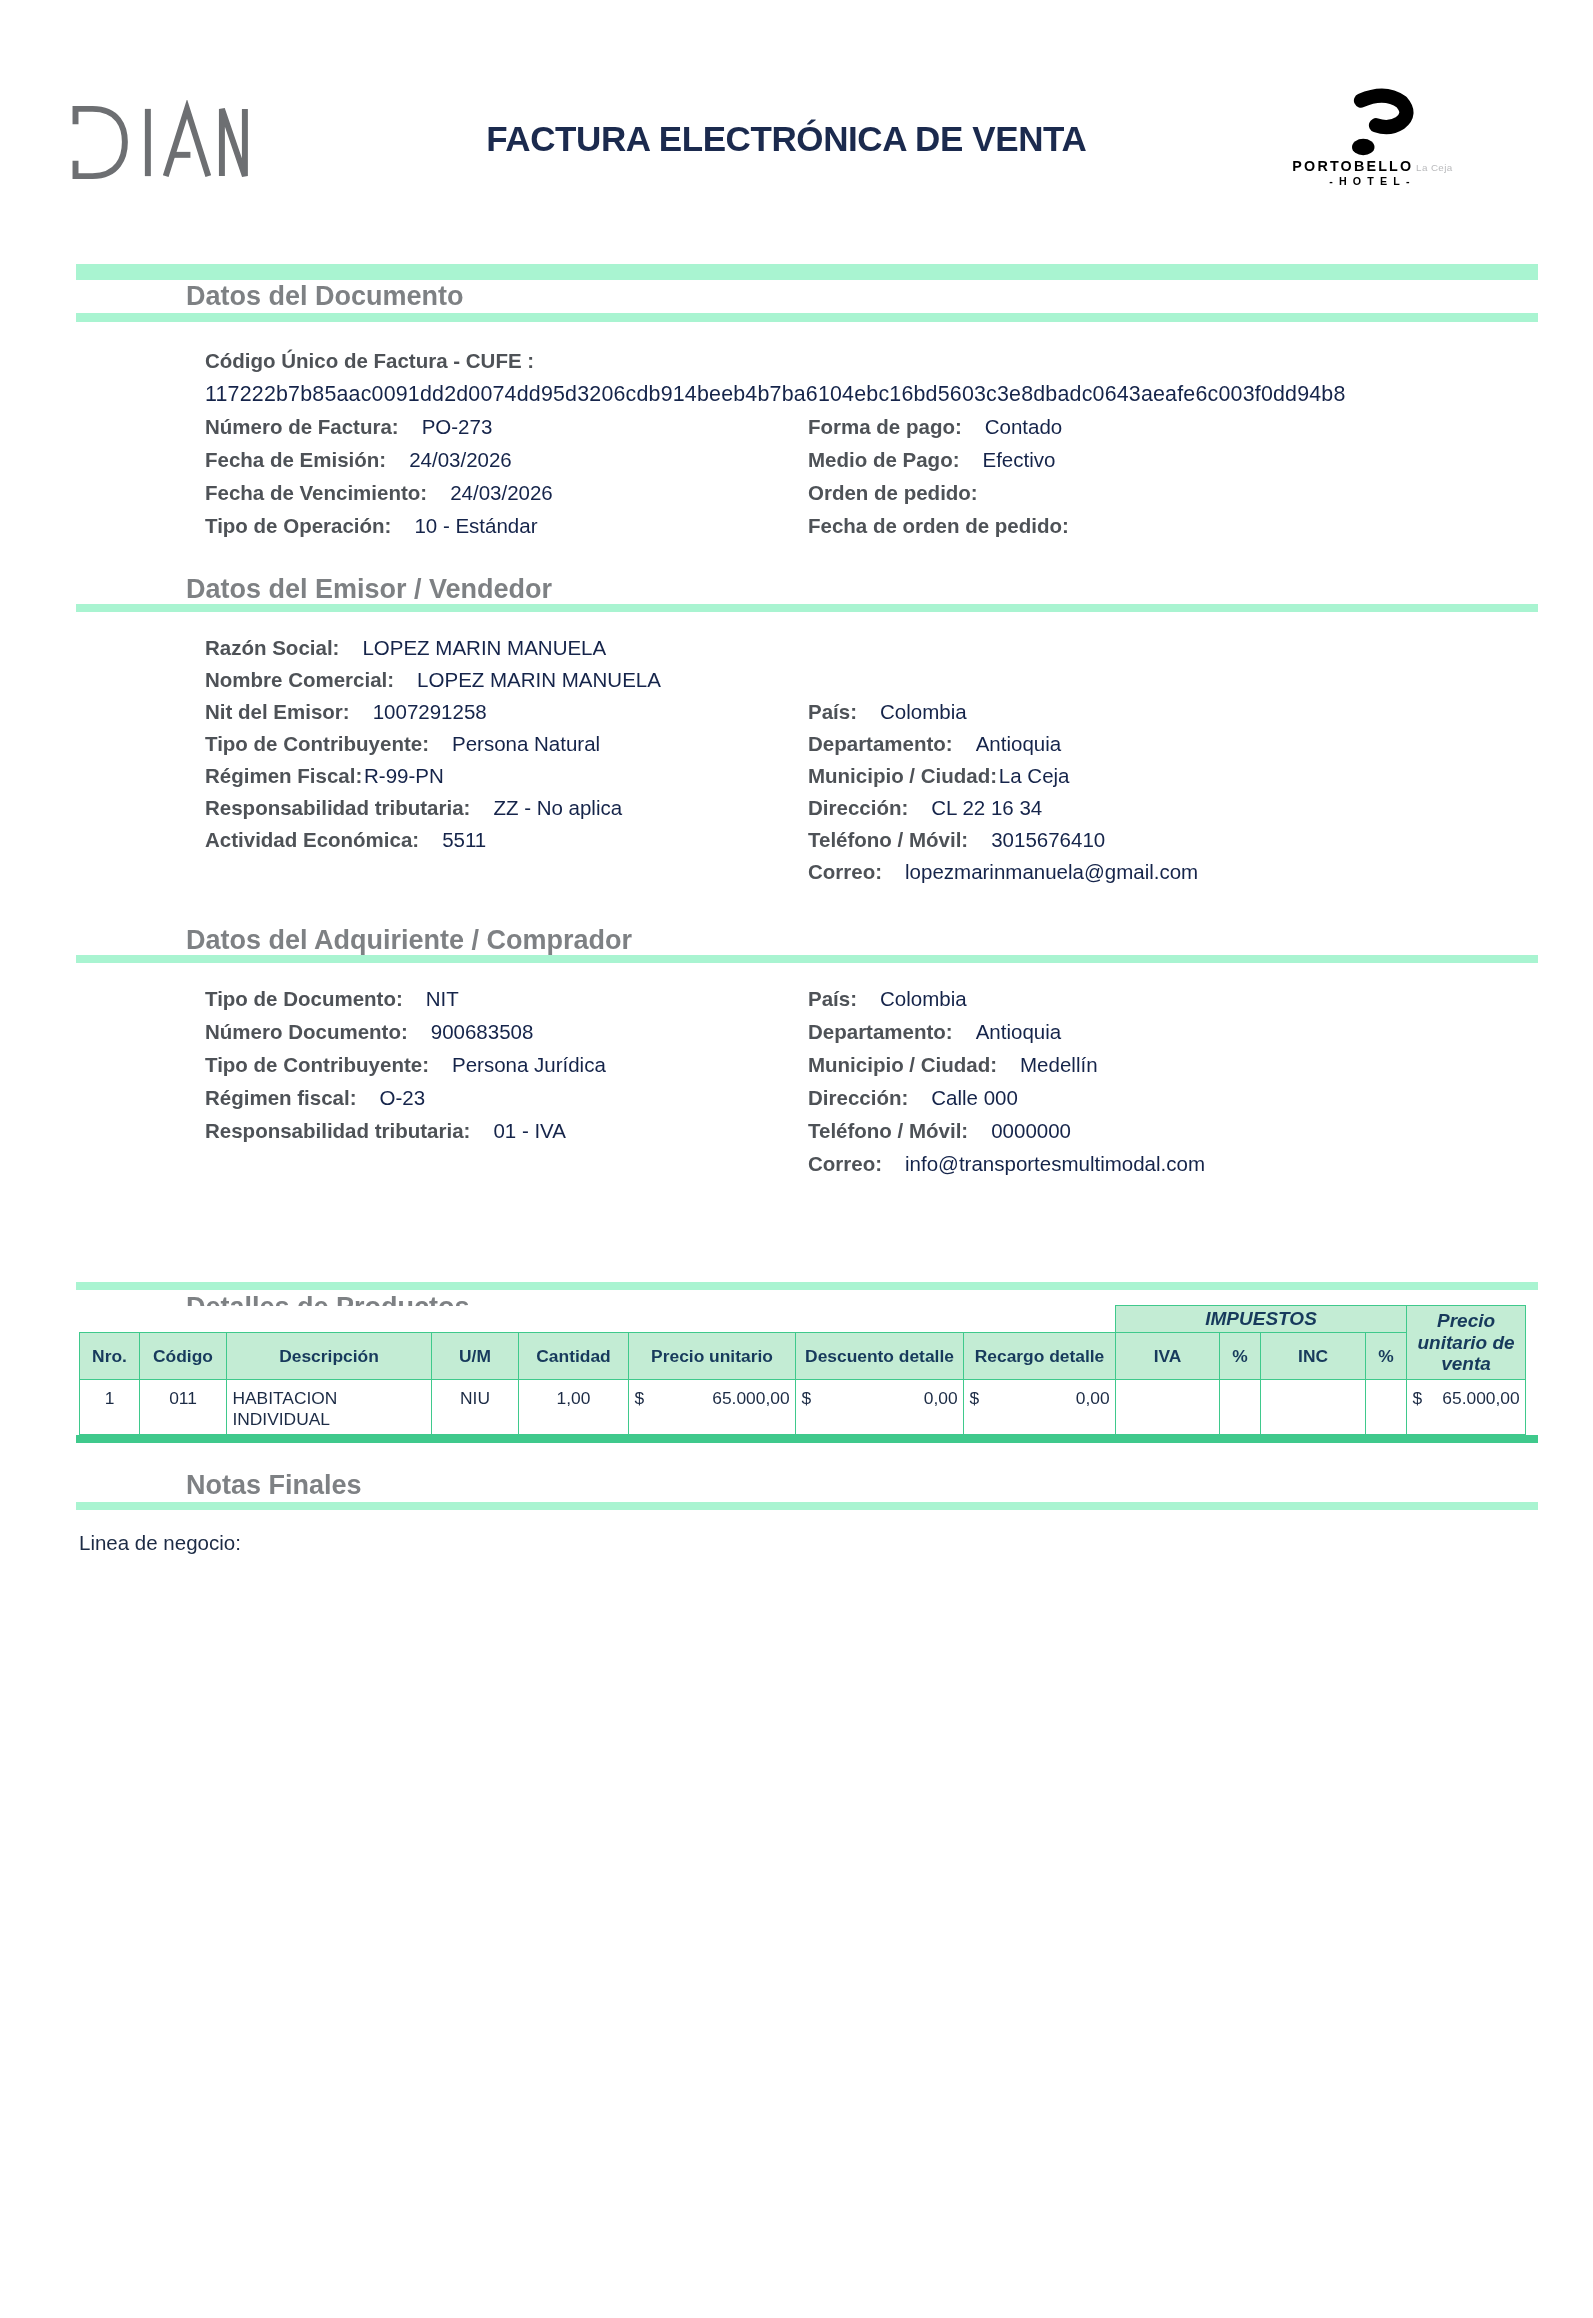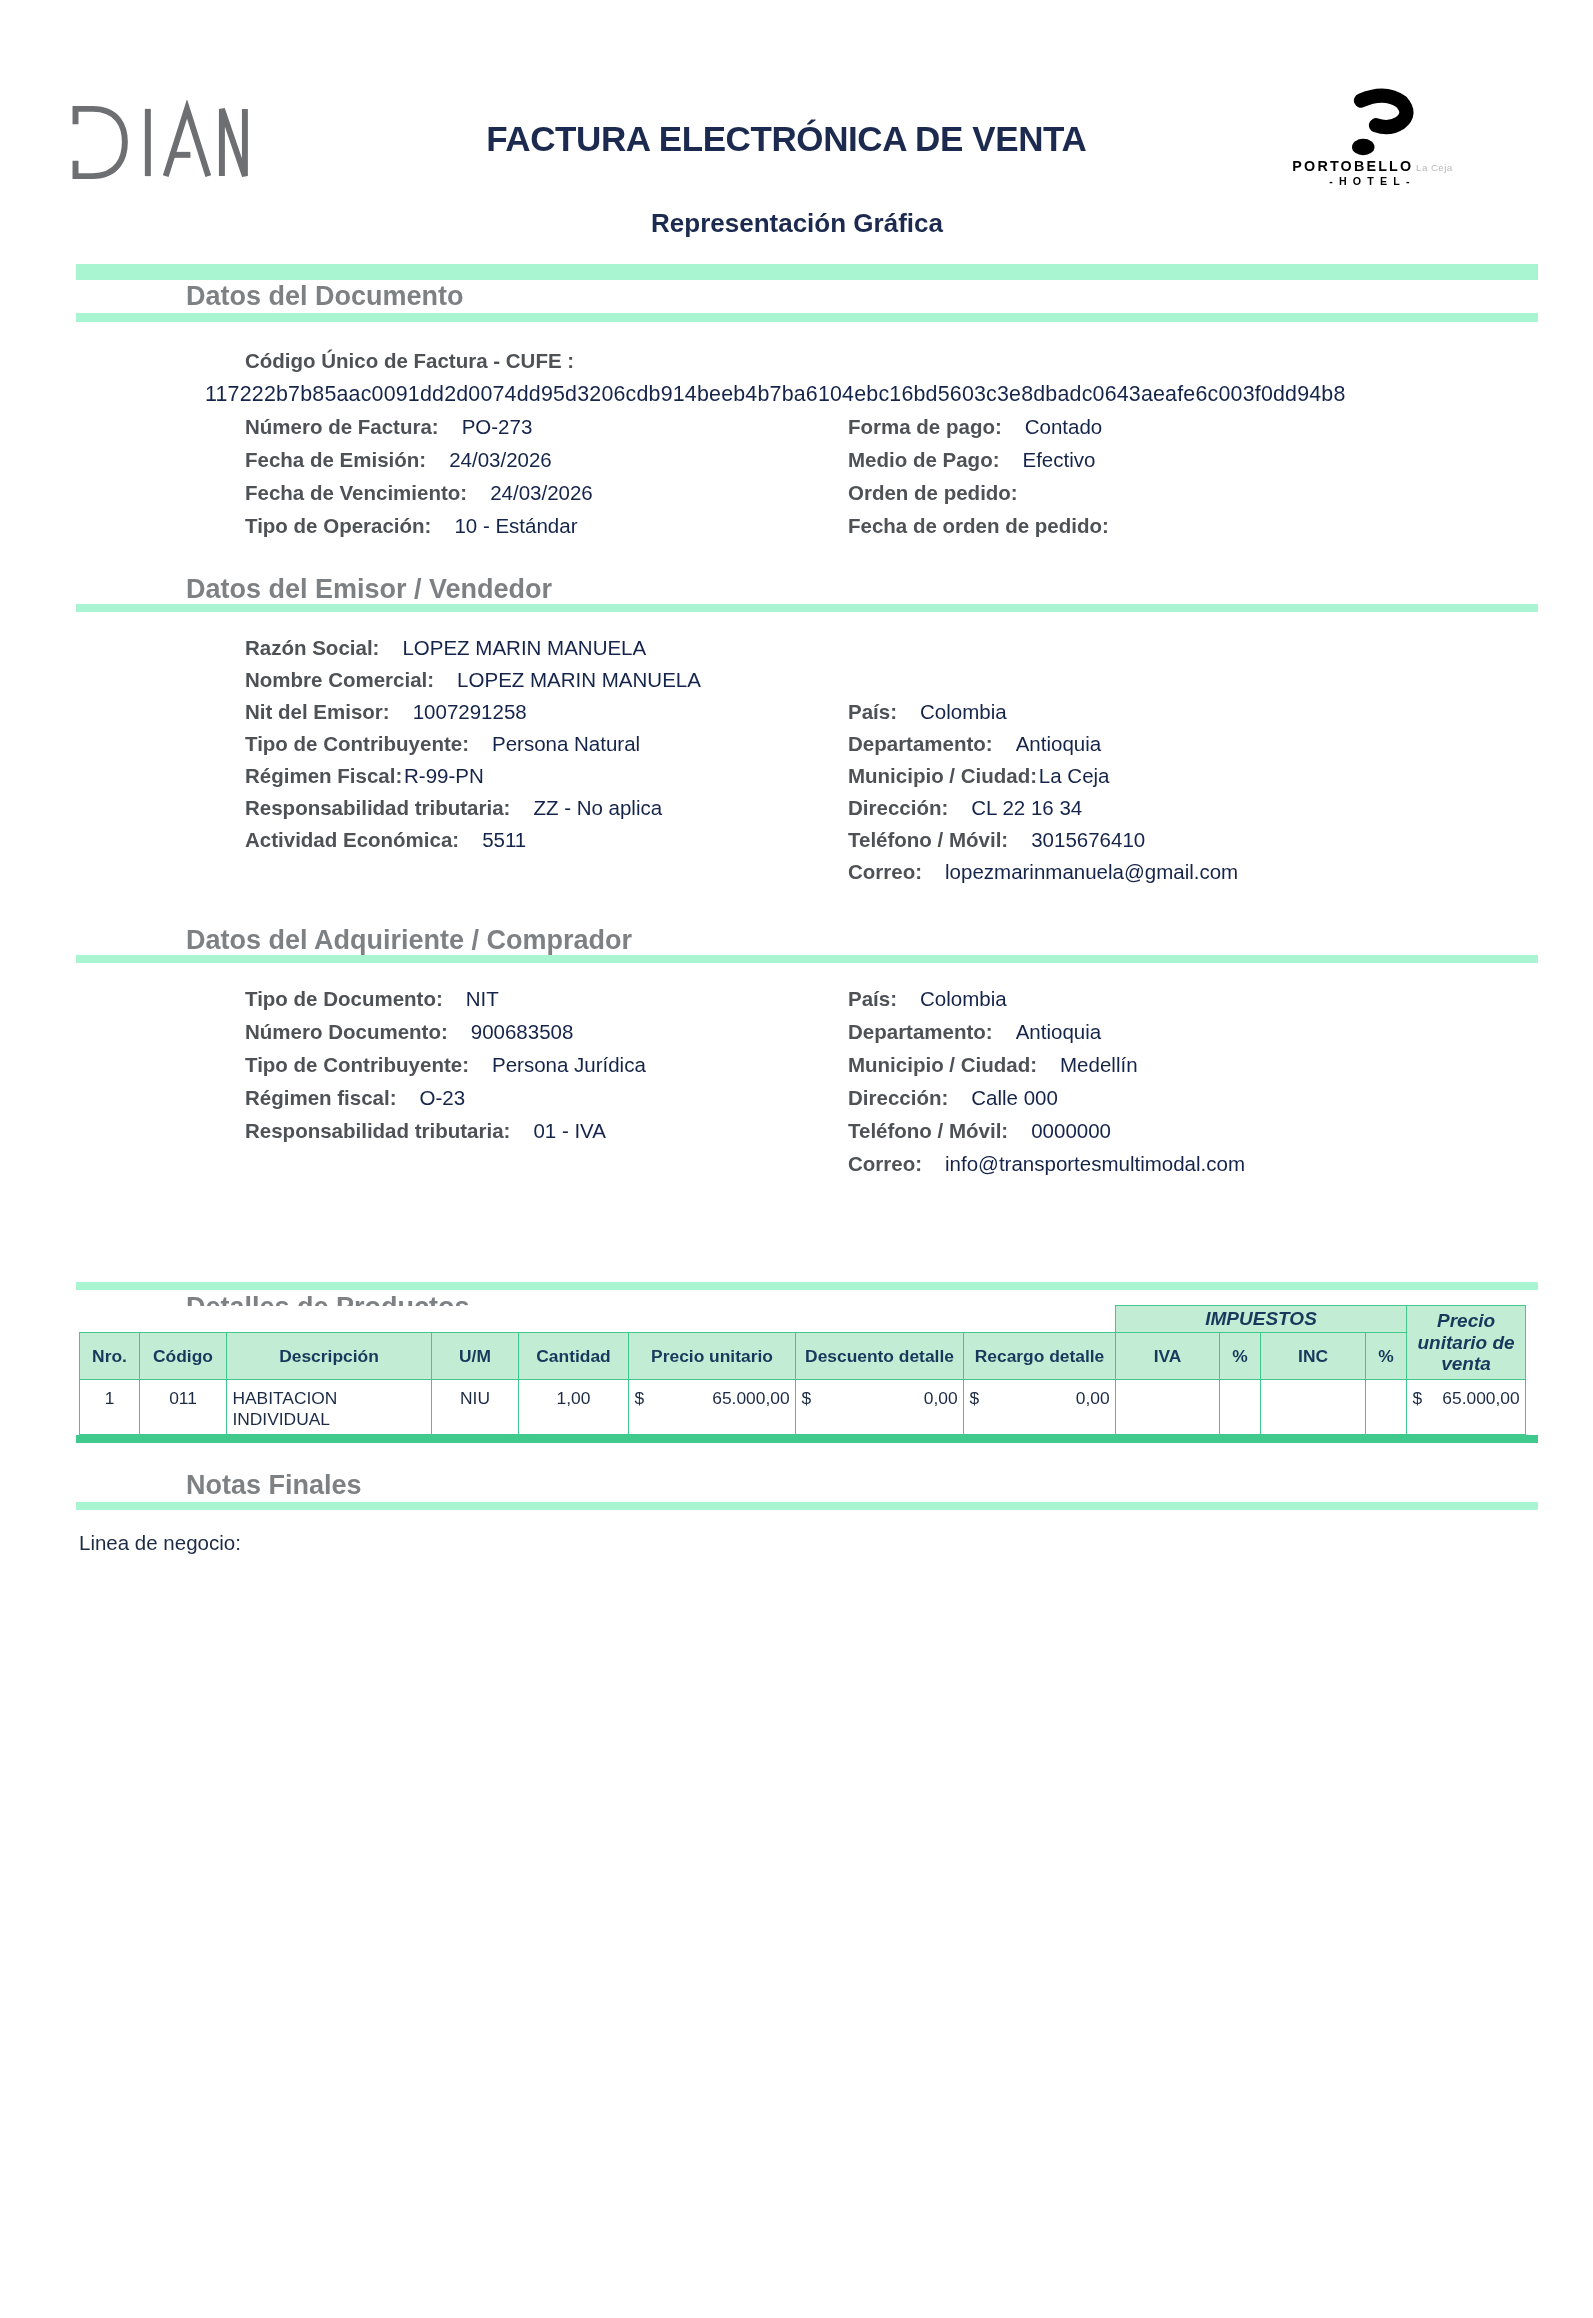--- a/index.html
+++ b/index.html
@@ -26,21 +26,21 @@
   .brand-hotel { font-size:10.7px; font-weight:bold; letter-spacing:6.2px; margin-top:0.9px; }
   
   .band-top { position:absolute; left:76px; width:1462px; top:264px; height:16px; background:#a9f4d1; }
   .sec-title { position:absolute; left:186px; font-size:27px; font-weight:bold; color:#7e8184; white-space:nowrap; }
   .rule { position:absolute; left:76px; width:1462px; height:9px; background:#a9f4d1; }
   
   .rows { position:absolute; left:0; width:100%; }
   .frow { position:relative; height:33px; line-height:33px; font-size:20.5px; white-space:nowrap; }
   .fl { position:absolute; left:205px; }
   .fr { position:absolute; left:808px; }
-  .lbl { font-weight:bold; color:#4e5257; margin-right:23px;margin-left:40px; }
+  .lbl { font-weight:bold; color:#4e5257; margin-right:23px; }
   .tight .lbl { margin-right:1.8px; }
   .val { color:#15244a; }
   .cufe-val { font-size:21.4px; color:#15244a; letter-spacing:0.2px; }
   
   .ptable {
     position:absolute; top:1305px; left:79px; width:1445px;
     border-collapse:collapse; table-layout:fixed; font-size:18px;
   }
   .ptable th, .ptable td { border:1.8px solid #3fc98c; padding:0 5.4px; overflow:hidden; }
   .ptable td.ghost { border:none; background:#ffffff; }
@@ -90,21 +90,20 @@
     <svg width="94" height="75" viewBox="0 0 100 100">
       <path d="M34 22 Q66 8 88 24 Q102 40 86 52 Q72 61 54 55" fill="none" stroke="#000000" stroke-width="19" stroke-linecap="round"></path>
       <ellipse cx="37" cy="84" rx="15" ry="11" fill="#000000"></ellipse>
     </svg>
     <div class="brand-line">
       <span>PORTOBELLO</span><span class="brand-city">La Ceja</span>
     </div>
     <div class="brand-hotel">-HOTEL-</div>
   </div>
 
-  <div class="doc-subtitle">Representación Gráfica</div>
 
   <div class="band-top"></div>
 
   <div class="sec-title" style="top:281px;">Datos del Documento</div>
   <div class="rule" style="top:313px;"></div>
   <div class="rows" style="top:344px;">
     <div class="frow">
       <span class="fl"><span class="lbl">Código Único de Factura - CUFE :</span></span>
     </div>
     <div class="frow">

